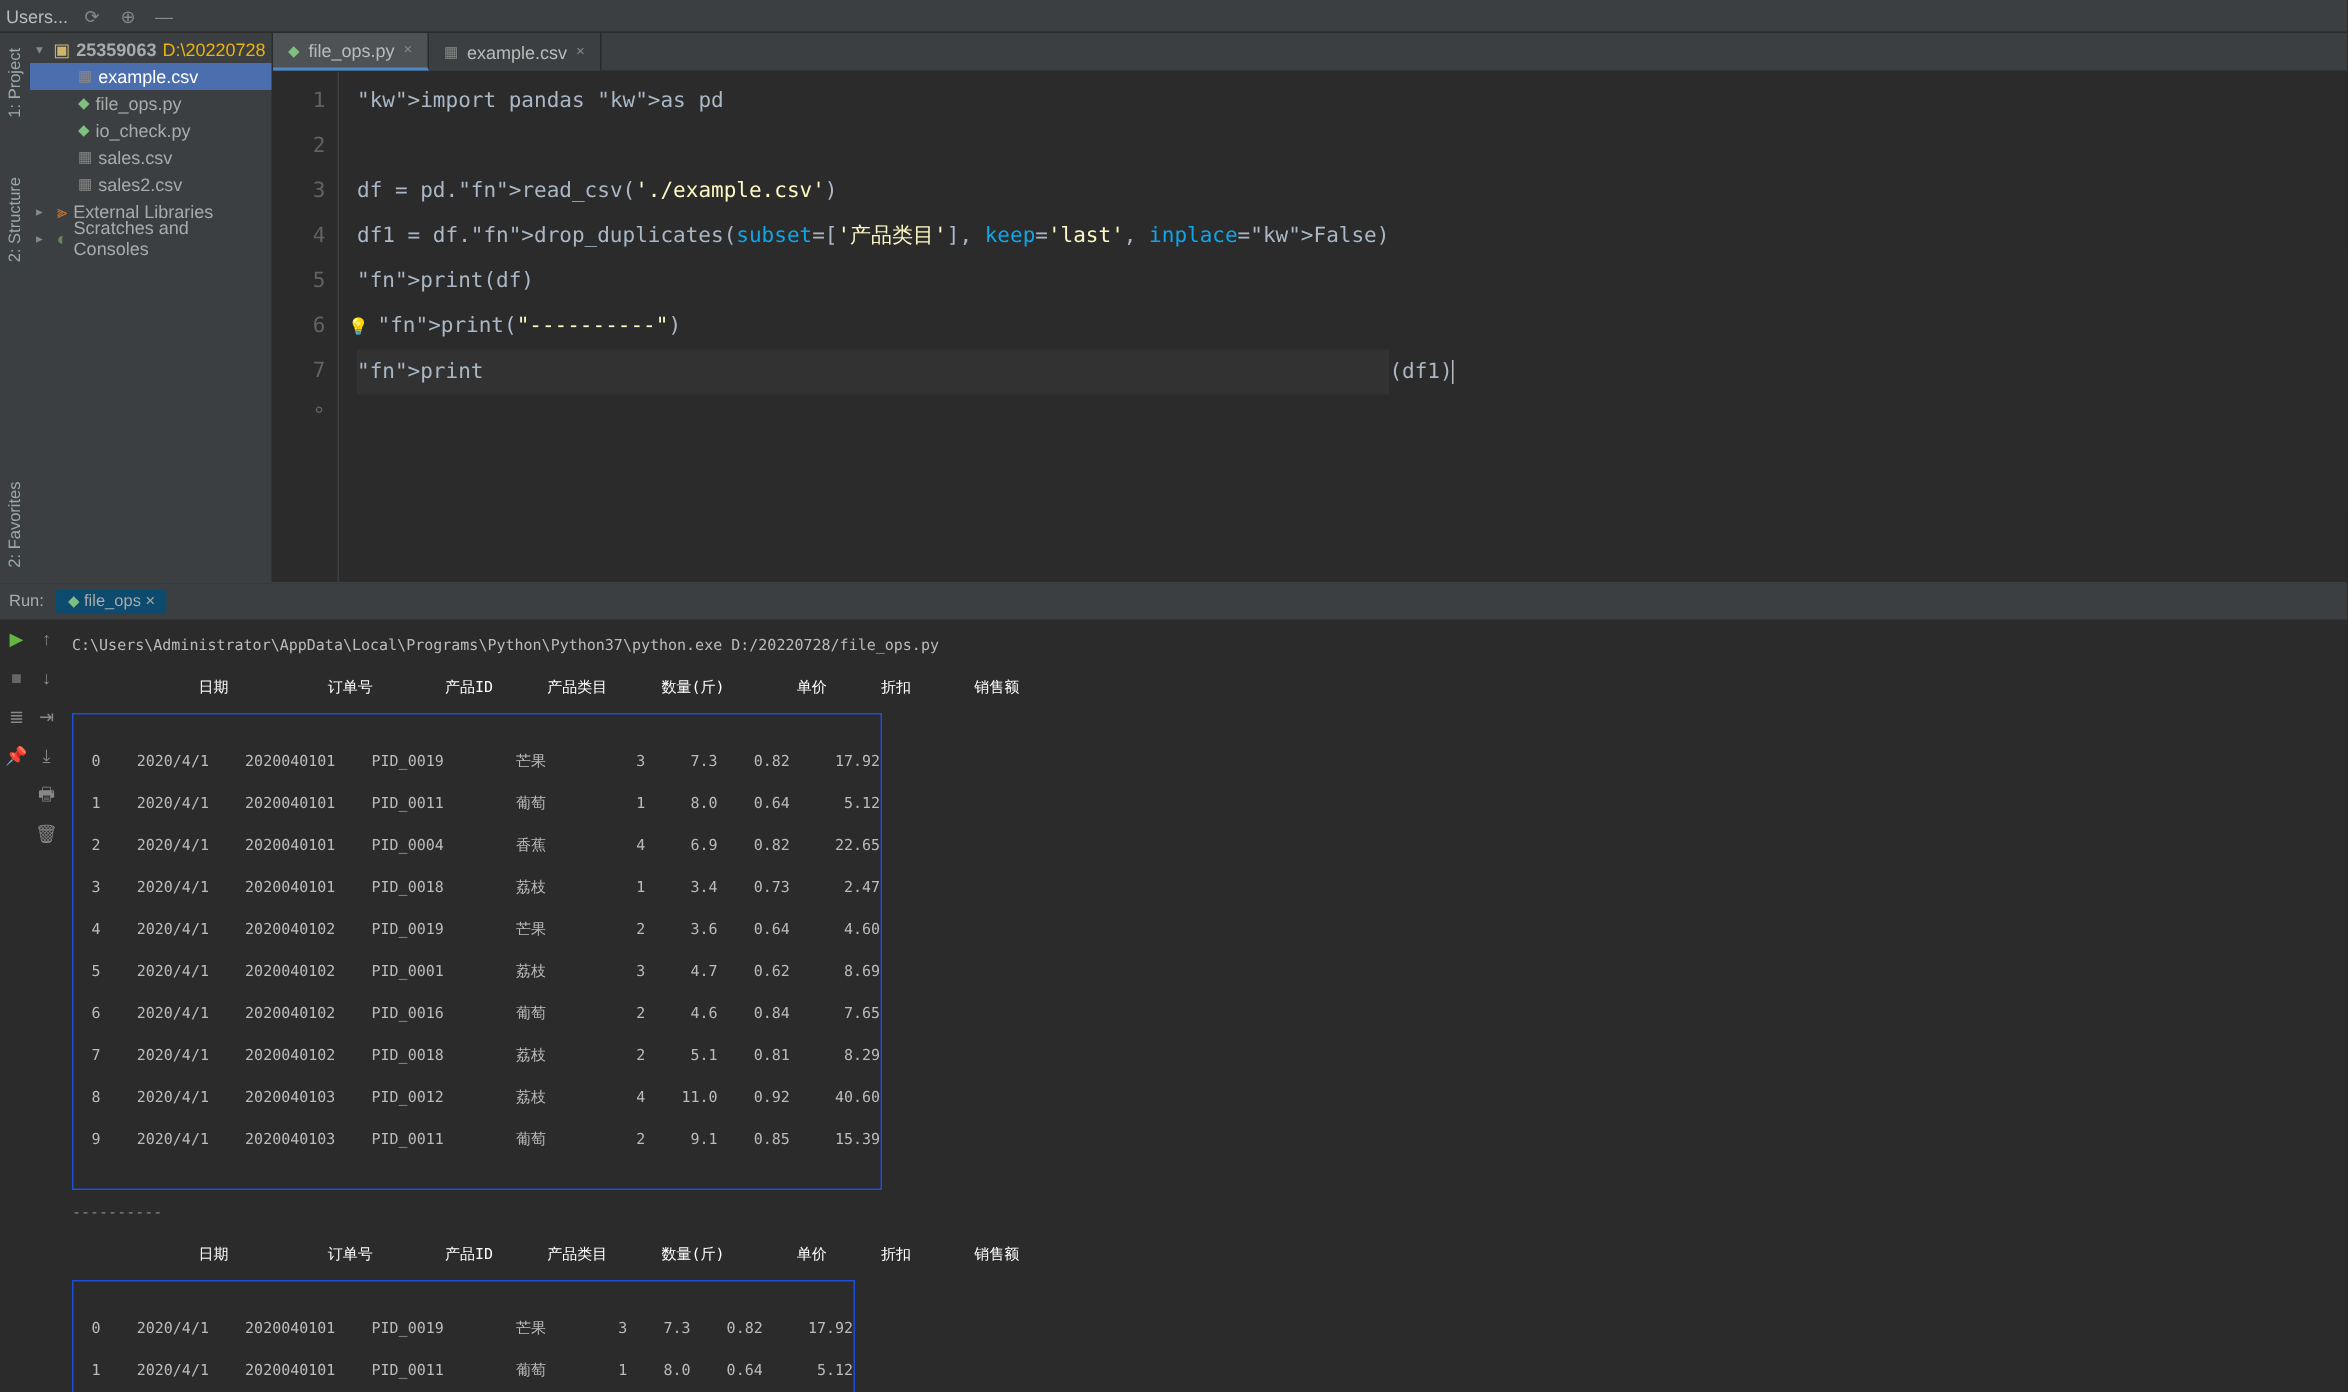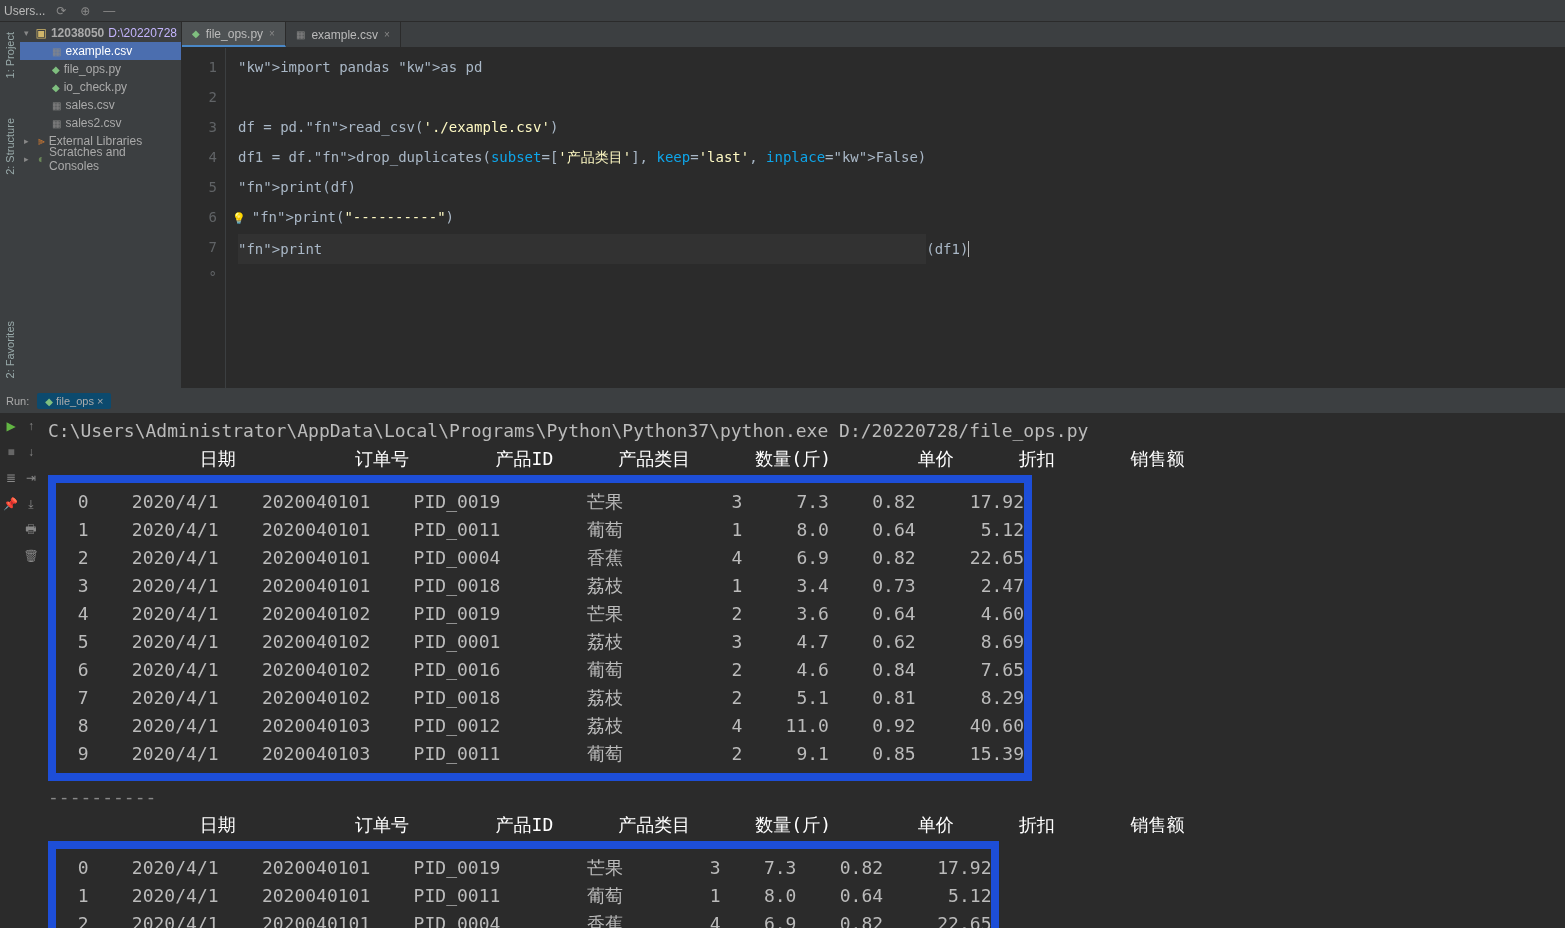--- a/index.html
+++ b/index.html
@@ -29,24 +29,24 @@
 .caret-cursor { border-right:1px solid #bbb; animation:none; }
 .bulb { color:#ccad52; position:relative; left:-6px; font-size:11px; }
 .run-panel { height:540px; background:#2b2b2b; border-top:1px solid #3c3f41; display:flex; flex-direction:column; }
 .run-head { height:22px; background:#3c3f41; display:flex; align-items:center; padding:12px 6px; gap:8px; color:#aaa; font-size:11px; }
 .run-head .tabish { background:#0c4a6e; padding:2px 8px; border-radius:2px; }
 .run-body { flex:1; display:flex; min-height:0; }
 .run-tools { width:42px; display:flex; justify-content:space-between; align-items:flex-start; padding:4px 2px; color:#888; }
 .run-tools .colbtns { display:flex; flex-direction:column; gap:8px; align-items:center; }
 .run-tools .colbtns span { width:18px; height:18px; display:flex; align-items:center; justify-content:center; border-radius:2px; }
 .play { color:#62b543; }
-.console { flex:1; font-family:Consolas,monospace; font-size:18px; padding:4px 6px; overflow:auto; color:#bbb; line-height:28px; }
+.console { flex:1; font-family:Consolas,monospace; font-size:10px; padding:4px 6px; overflow:auto; color:#bbb; line-height:28px; }
 .console .hdr { color:#ffffff; }
 .console pre { white-space:pre; margin:0; }
-.redbox { border:8px solid #1d4ed8; padding:5px 0; margin:2px 0; display:inline-block;text-align:right; }
+.redbox { border:1px solid #1d4ed8; padding:18px 0; margin:2px 0; display:inline-block;text-align:right; }
 .sep { color:#888; }
 .gutter-left-outer { width:20px; background:#3c3f41; display:flex; flex-direction:column; align-items:center; gap:40px; padding-top:10px; color:#888; }
 .vertical-lbl { writing-mode:vertical-rl; transform:rotate(180deg); font-size:11px; color:#9aa; cursor:pointer; }
 </style>
 </head>
 <body>
 
 <div class="topbar">
   <span>Users...</span>
   <span class="icon">⟳</span>
@@ -59,22 +59,22 @@
     <span class="vertical-lbl">1: Project</span>
     <span class="vertical-lbl">2: Structure</span>
     <span class="vertical-lbl" style="margin-top:auto;margin-bottom:10px">2: Favorites</span>
   </div>
 
   <div class="sidebar">
     <div class="file-tree" id="tree">
         <div class="tree-item">
           <span class="caret">▾</span>
           <span class="folder-ico">▣</span> 
-          <b>12038050</b> 
-          <span style="color:#c4b5fd">D:\20220728</span>
+          <b>25359063</b> 
+          <span style="color:#eab308">D:\20220728</span>
         </div>
         <div class="tree-item sel"><span class="indent" style="width:24px"></span><span class="csv-ico">▦</span> example.csv</div>
         <div class="tree-item "><span class="indent" style="width:24px"></span><span class="py-ico">◆</span> file_ops.py</div>
         <div class="tree-item "><span class="indent" style="width:24px"></span><span class="py-ico">◆</span> io_check.py</div>
         <div class="tree-item "><span class="indent" style="width:24px"></span><span class="csv-ico">▦</span> sales.csv</div>
         <div class="tree-item "><span class="indent" style="width:24px"></span><span class="csv-ico">▦</span> sales2.csv</div>
         <div class="tree-item"><span class="caret">▸</span><span style="color:#cc7832">⫸</span> External Libraries</div>
         <div class="tree-item"><span class="caret">▸</span><span style="color:#6a8759">◐</span> Scratches and Consoles</div>
       </div>
   </div>

